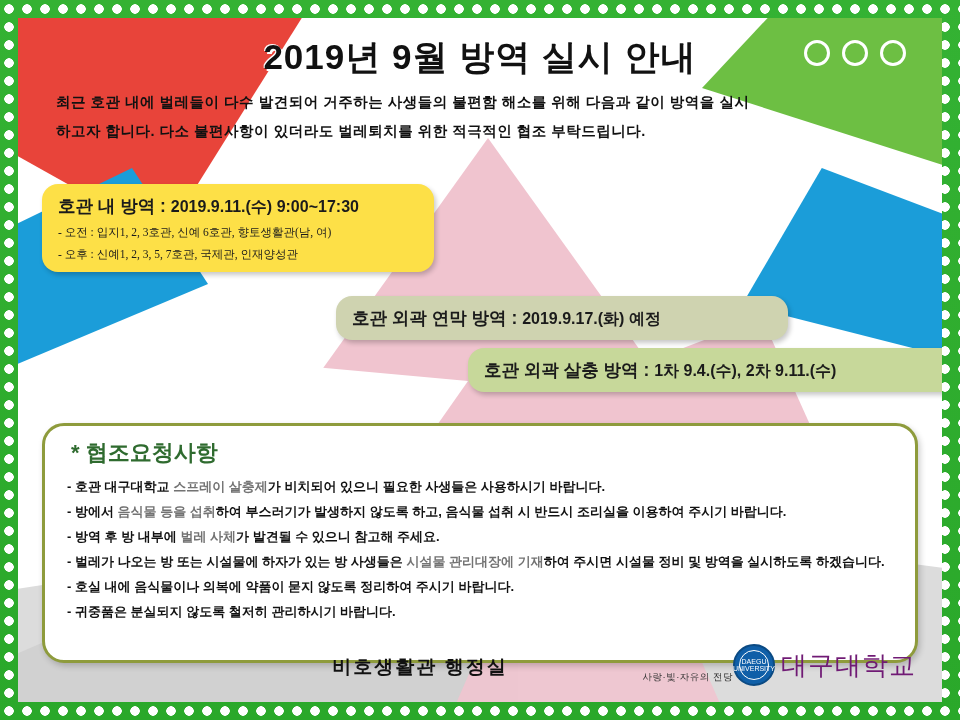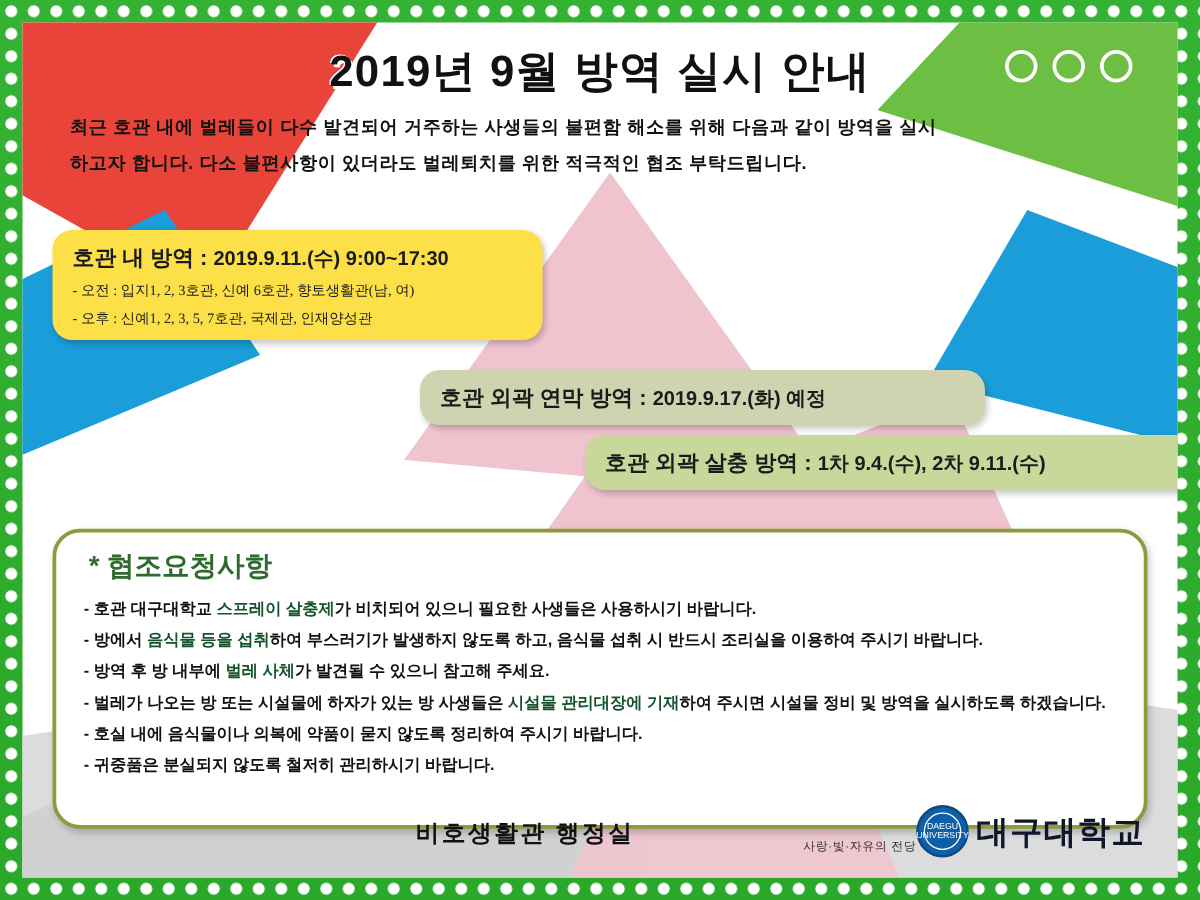--- a/index.html
+++ b/index.html
@@ -133,21 +133,21 @@
     padding:10px 20px 8px 22px;
   }
   .panel h2 {
     margin:2px 0 6px 4px; font-size:22px; color:#2f6b2f; font-weight:bold;
   }
   .panel ul { list-style:none; margin:0; padding:0; }
   .panel li {
     font-size:13px; color:#111; font-weight:bold;
     line-height:1.55; padding:2.5px 0; white-space:nowrap;
   }
-  .hl { color:#14532d;text-align:center; }
+  .hl { color:#737373;text-align:center; }
   
   .footer-office {
     position:absolute; left:0; right:0; bottom:22px;
     text-align:center; font-size:19px; font-weight:bold; color:#111;
     letter-spacing:2px;
     padding-right:120px;
   }
   .logo-wrap {
     position:absolute; right:26px; bottom:16px;
     display:flex; flex-direction:row; align-items:flex-end;
@@ -157,21 +157,21 @@
   .logo-mark {
     width:42px; height:42px; border-radius:50%;
     background:#0f5fa8; position:relative;
     display:flex; align-items:center; justify-content:center;
     color:#fff; font-size:7px; text-align:center; line-height:1.05;
     border:2px solid #0b4a83;
   }
   .logo-mark .ring {
     position:absolute; inset:4px; border:1px solid #ffffff; border-radius:50%;
   }
-  .logo-name { font-size:26px; font-weight:bold; color:#0f172a; letter-spacing:1px; }
+  .logo-name { font-size:26px; font-weight:normal; color:#701a75; letter-spacing:1px; }
 </style>
 </head>
 <body>
 
 <div class="poster">
 
   <div class="border-frame"></div>
 
   <div class="inner-white">
 

